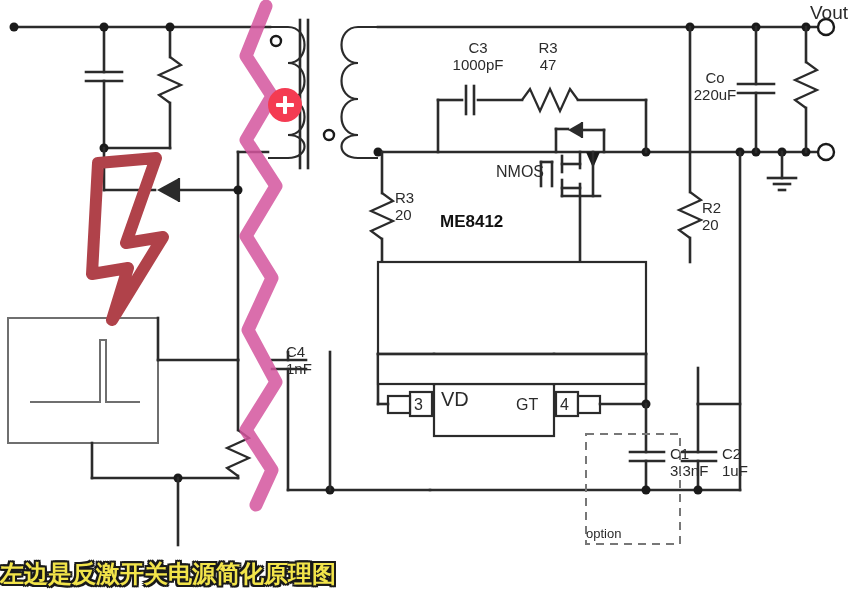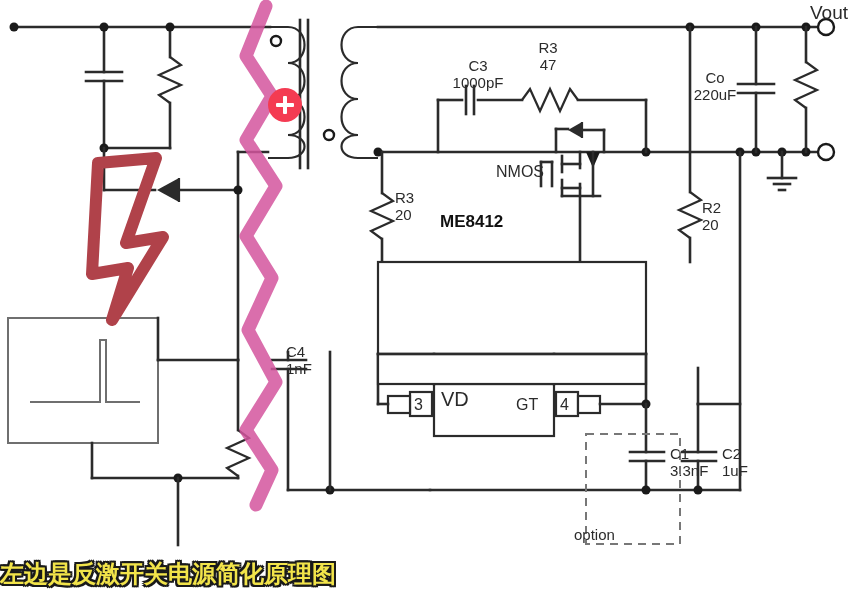--- a/index.html
+++ b/index.html
@@ -265,21 +265,21 @@
 
       <rect class="dash" x="586" y="434" width="94" height="110"></rect>
     </g>
 
     <path fill="none" stroke="#D4559E" stroke-width="13" stroke-linejoin="round" stroke-linecap="round" opacity="0.85" d="M266 6 L 246 56 L 272 96 L 246 140 L 276 186 L 246 236 L 272 278
              L 248 330 L 276 382 L 246 430 L 272 470 L 256 505"></path>
 
     <path fill="none" stroke="#B0424A" stroke-width="12" stroke-linejoin="round" stroke-linecap="round" d="M98 163 L 156 158 L 126 243 L 163 237 L 112 320 L 128 268 L 92 274 Z"></path>
   </svg>
 
-  <div class="lbl ctr" style="left:443px;top:40px;width:70px;margin-top:18px;">
+  <div class="lbl ctr" style="left:443px;top:40px;width:70px;">
     <div>C3</div>
     <div>1000pF</div>
   </div>
 
   <div class="lbl ctr" style="left:518px;top:40px;width:60px;">
     <div>R3</div>
     <div>47</div>
   </div>
 
   <div class="lbl" style="left:395px;top:190px;">
@@ -316,21 +316,21 @@
 
   <div class="lbl" style="left:496px;top:163px;font-size:16px;">NMOS</div>
 
   <div class="lbl big" style="left:440px;top:212px;font-size:17px;">ME8412</div>
 
   <div class="lbl" style="left:414px;top:396px;font-size:16px;">3</div>
   <div class="lbl" style="left:441px;top:388px;font-size:20px;">VD</div>
   <div class="lbl" style="left:516px;top:396px;font-size:16px;">GT</div>
   <div class="lbl" style="left:560px;top:396px;font-size:16px;">4</div>
 
-  <div class="lbl" style="left:574px;top:527px;font-size:15px;">option</div>
+  <div class="lbl" style="left:586px;top:527px;font-size:13px;">option</div>
 
   <div class="plusbadge">
     <span class="h"></span>
     <span class="v"></span>
   </div>
 
 
   <div class="subtitle">左边是反激开关电源简化原理图</div>
 
 </div>

